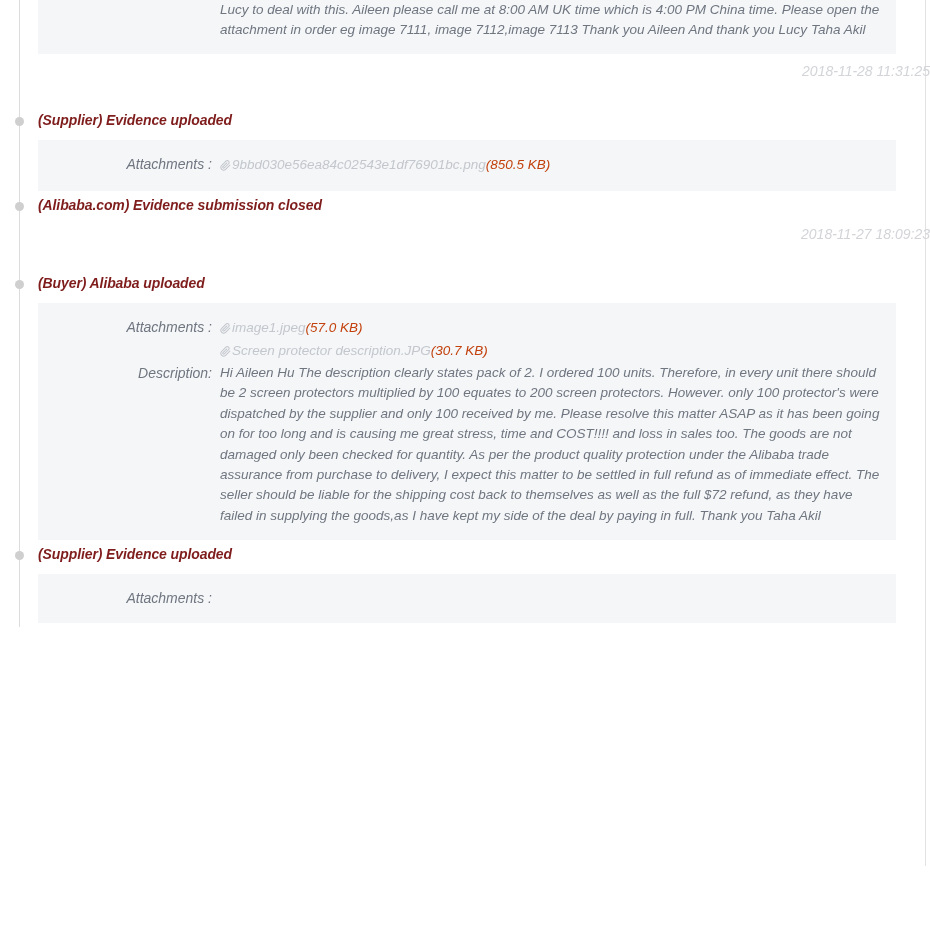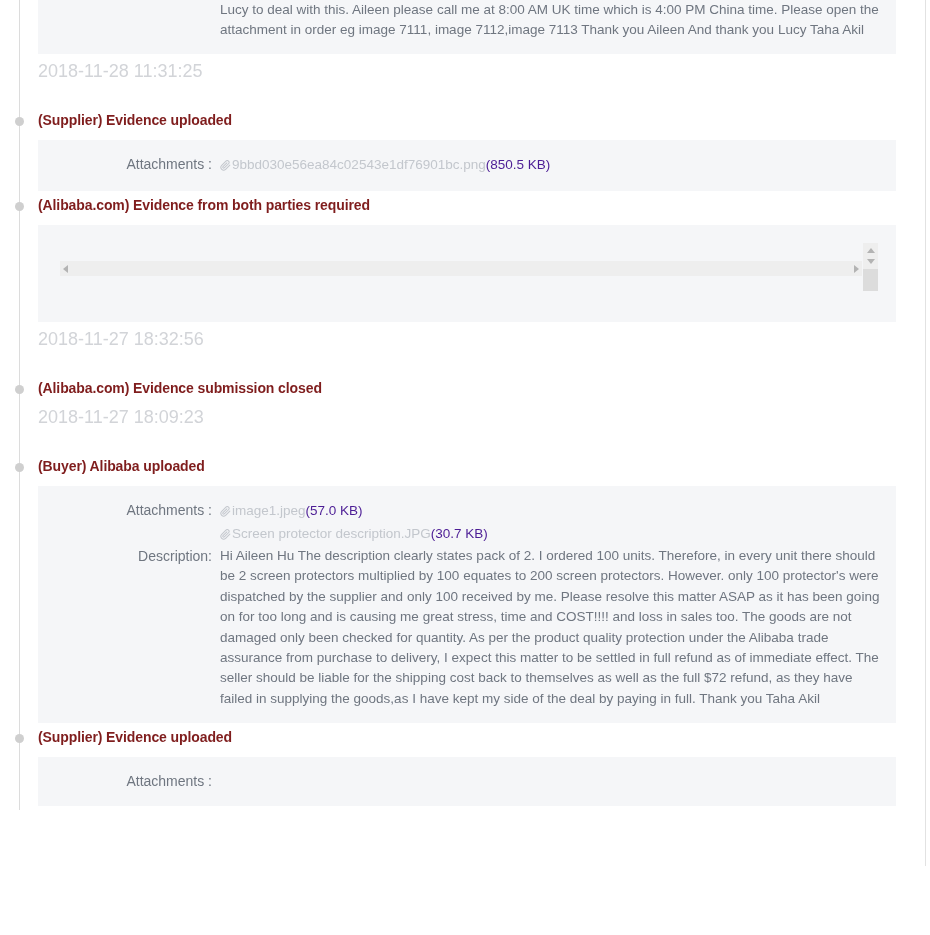--- a/index.html
+++ b/index.html
@@ -9,20 +9,21 @@
     padding: 0;
     background: #ffffff;
     font-family: "Liberation Sans", sans-serif;
   }
   #page {
     position: relative;
     width: 930px;
     height: 866px;
     overflow: hidden;
     background: #ffffff;
+    font-style: italic;
   }
   
   .page-edge {
     position: absolute;
     top: 0;
     right: 4px;
     width: 1px;
     height: 935px;
     background: #e2e2e2;
   }
@@ -61,25 +62,26 @@
   }
   .tl-title {
     font-size: 14px;
     font-weight: bold;
     color: #7f1d1d;
     line-height: 20px;
     margin: 0 0 10px 0;
     letter-spacing: -0.1px;
   }
   .tl-time {
-    font-size: 18px;
+    font-size: 14px;
     color: #d2d4d8;
     line-height: 18px;
     margin: 8px 0 0 0;
     padding-bottom: 26px;
+    text-align: right;
   }
 
   .panel {
     background: #f5f6f8;
     width: 858px;
     padding: 14px 16px;
   }
   .panel.empty-box {
     height: 97px;
     padding: 0;
@@ -112,21 +114,21 @@
     color: #c3c7cd;
     text-decoration: none;
     cursor: pointer;
   }
   .clip-icon {
     display: inline-block;
     vertical-align: -2px;
     margin-right: 1px;
     color: #c3c7cd;
   }
-  .attach-size { color: #4c1d95; }
+  .attach-size { color: #c2410c; }
 
   .desc-text {
     color: #6f7680;
     font-size: 13.5px;
     line-height: 20.4px;
   }
 
   
   .panel.top-partial {
     padding-top: 0;
@@ -206,38 +208,20 @@
             <div class="field-value">
               <div class="attach-line"><span class="clip-icon"><svg width="11" height="11" viewBox="0 0 24 24" fill="none" stroke="currentColor" stroke-width="2.2" stroke-linecap="round" stroke-linejoin="round">
                     <path d="M21.44 11.05l-9.19 9.19a6 6 0 0 1-8.49-8.49l9.19-9.19a4 4 0 0 1 5.66 5.66l-9.2 9.19a2 2 0 0 1-2.83-2.83l8.49-8.48"></path>
                   </svg></span><a class="attach-link" href="#">9bbd030e56ea84c02543e1df76901bc.png</a><span class="attach-size">(850.5 KB)</span></div>
             </div>
           </div>
         </div>
       </div>
       <div class="tl-item">
         <span class="tl-dot"></span>
-        <div class="tl-title">(Alibaba.com) Evidence from both parties required</div>
-        <div class="panel empty-box">
-          <div class="hscroll">
-            <span class="tri tri-left"></span>
-            <span class="tri tri-right"></span>
-          </div>
-          <div class="vscroll">
-            <div class="vs-btns">
-              <span class="tri tri-up"></span>
-              <span class="tri tri-down"></span>
-            </div>
-            <div class="vs-thumb"></div>
-          </div>
-        </div>
-        <div class="tl-time">2018-11-27 18:32:56</div>
-      </div>
-      <div class="tl-item">
-        <span class="tl-dot"></span>
         <div class="tl-title">(Alibaba.com) Evidence submission closed</div>
         <div class="tl-time">2018-11-27 18:09:23</div>
       </div>
       <div class="tl-item">
         <span class="tl-dot"></span>
         <div class="tl-title">(Buyer) Alibaba uploaded</div>
         <div class="panel">
           <div class="field-row">
             <div class="field-label">Attachments :</div>
             <div class="field-value">

